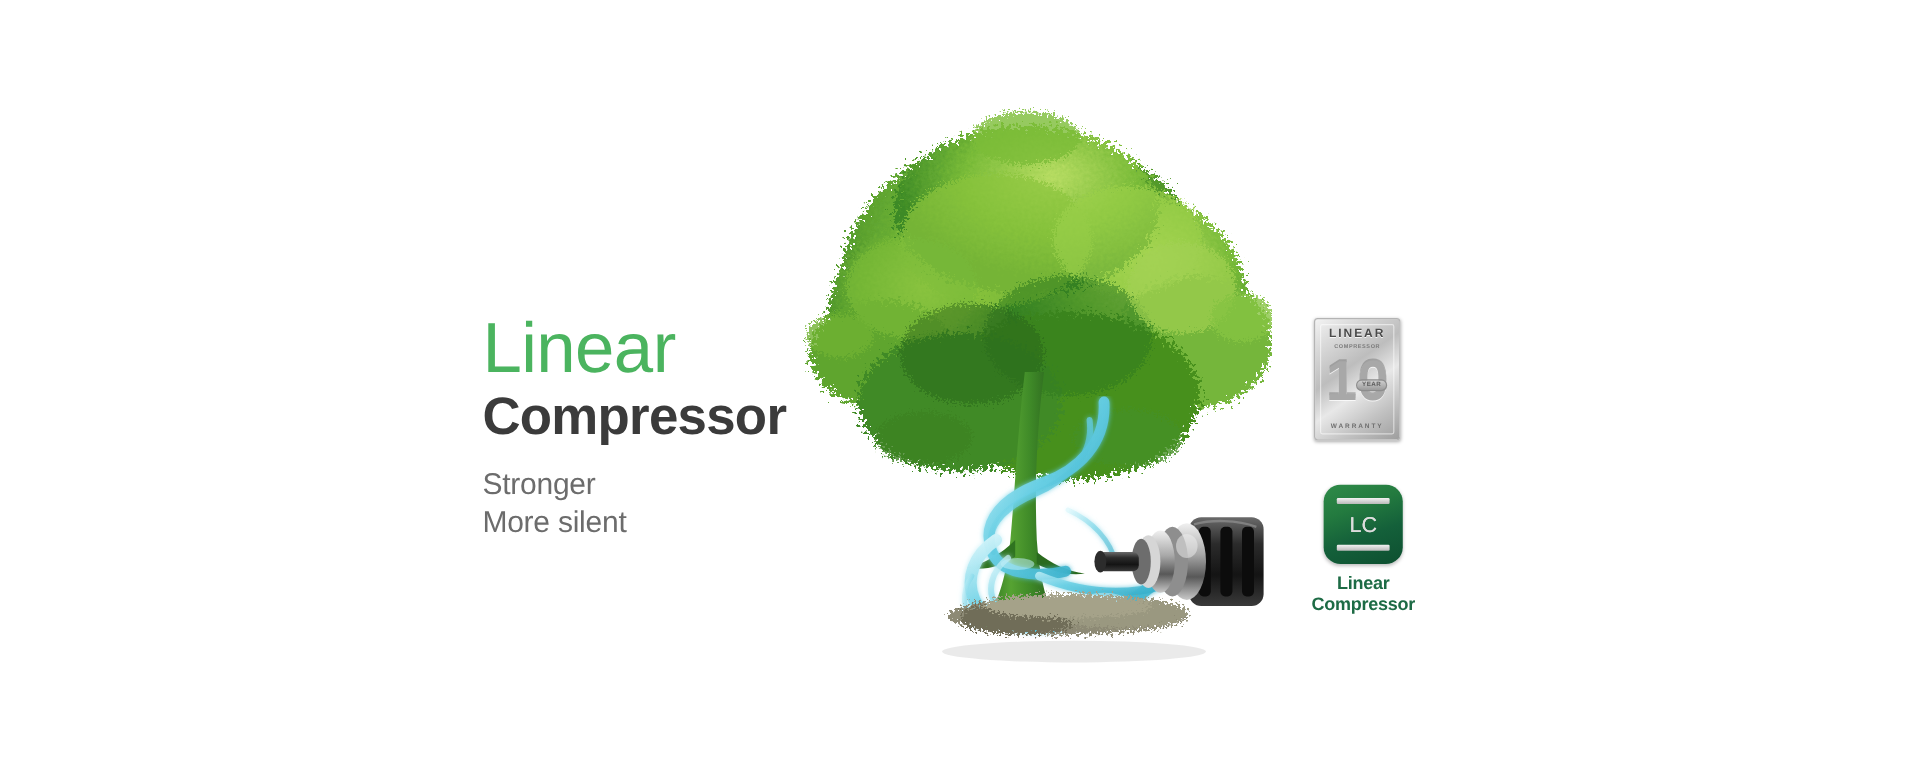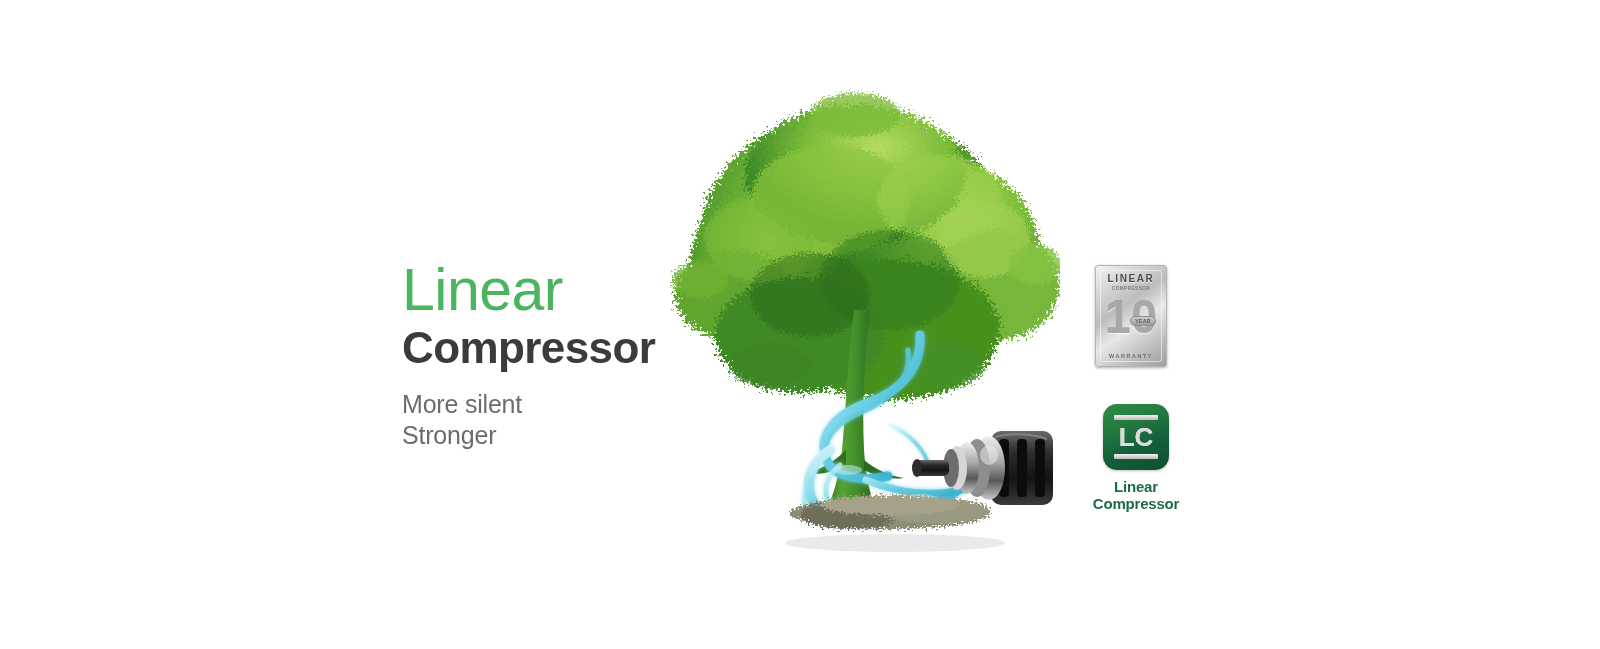--- a/index.html
+++ b/index.html
@@ -170,22 +170,22 @@
     height: 5px;
     border-radius: 1px;
     background: linear-gradient(180deg,#f2f2f2,#b9b9b9);
   }
   .lc-bar-top    { top: 11px; }
   .lc-bar-bottom { bottom: 11px; }
   .lc-letters {
     position: absolute;
     left: 0; right: 0; top: 20px;
     text-align: center;
-    font-size: 26px;
-    font-weight: 700;
+    font-size: 18px;
+    font-weight: 400;
     line-height: 26px;
     letter-spacing: 0px;
     background: linear-gradient(180deg,#ffffff,#b0b0b0);
     -webkit-background-clip: text;
     background-clip: text;
     color: #dcdcdc;
     font-family: "Liberation Sans", sans-serif;
   }
   .lc-caption {
     margin-top: 8px;
@@ -198,22 +198,22 @@
 </style>
 </head>
 <body>
 
 <div class="banner">
 
   <div class="copy-block">
     <div class="headline-primary">Linear</div>
     <div class="headline-secondary">Compressor</div>
     <ul class="benefit-list">
+      <li>Stronger</li>
       <li>More silent</li>
-      <li>Stronger</li>
     </ul>
   </div>
 
   <div class="artwork">
 
     <svg class="tree-canopy" viewBox="0 0 420 330">
       <defs>
         <radialGradient id="leafA" cx="45%" cy="35%" r="65%">
           <stop offset="0%" stop-color="#a6d44f"></stop>
           <stop offset="45%" stop-color="#6cb033"></stop>

